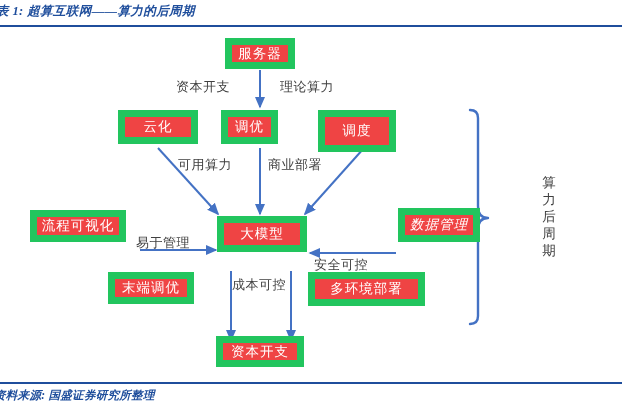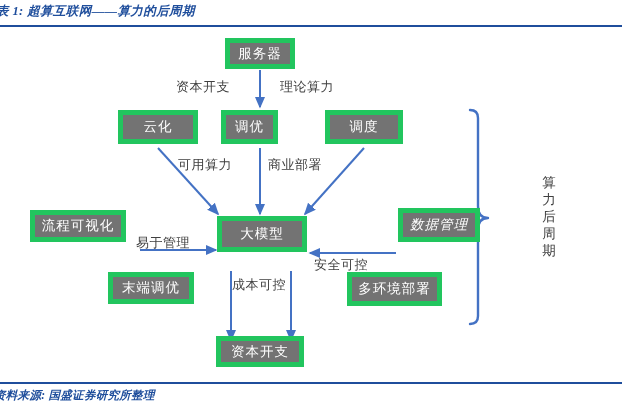--- a/index.html
+++ b/index.html
@@ -36,22 +36,22 @@
     white-space:nowrap;letter-spacing:.3px;
   }
 
   
   .canvas{position:absolute;left:0;top:28px;width:622px;height:354px;}
 
   
   .node{
     position:absolute;
     box-sizing:border-box;
-    background:#737373;
-    border:5px solid #22c55e;
+    background:#ef4444;
+    border:7px solid #22c55e;
     color:#ffffff;
     font-size:13.5px;
     display:flex;align-items:center;justify-content:center;
     white-space:nowrap;
     letter-spacing:1px;
   }
 
   
   .lbl{
     position:absolute;
@@ -108,28 +108,28 @@
         <line x1="291" y1="243" x2="291" y2="312"></line>
       </g>
 
       <path d="M470 82 Q478 82 478 90 L478 178 Q478 190 488 190 Q478 190 478 202 L478 288 Q478 296 470 296" stroke="#4472C4" stroke-width="2.4" fill="none" stroke-linecap="round" stroke-linejoin="round"></path>
     </svg>
 
     <div class="node" style="left:225px;top:10px;width:70px;height:31px;">服务器</div>
 
     <div class="node" style="left:118px;top:82px;width:80px;height:34px;">云化</div>
     <div class="node" style="left:221px;top:82px;width:57px;height:34px;">调优</div>
-    <div class="node" style="left:325px;top:82px;width:78px;height:34px;">调度</div>
+    <div class="node" style="left:318px;top:82px;width:78px;height:42px;">调度</div>
 
     <div class="node" style="left:30px;top:182px;width:96px;height:32px;font-family:Liberation Serif, serif;">流程可视化</div>
     <div class="node" style="left:217px;top:188px;width:90px;height:36px;">大模型</div>
     <div class="node" style="left:398px;top:180px;width:82px;height:34px;font-style:italic;">数据管理</div>
 
     <div class="node" style="left:108px;top:244px;width:86px;height:32px;">末端调优</div>
-    <div class="node" style="left:308px;top:244px;width:95px;height:34px;margin-left:39px;">多环境部署</div>
+    <div class="node" style="left:308px;top:244px;width:117px;height:34px;">多环境部署</div>
 
     <div class="node" style="left:216px;top:308px;width:88px;height:31px;">资本开支</div>
 
     <div class="lbl" style="left:176px;top:50px;">资本开支</div>
     <div class="lbl" style="left:280px;top:50px;">理论算力</div>
 
     <div class="lbl" style="left:178px;top:128px;">可用算力</div>
     <div class="lbl" style="left:268px;top:128px;">商业部署</div>
 
     <div class="lbl" style="left:136px;top:206px;">易于管理</div>

